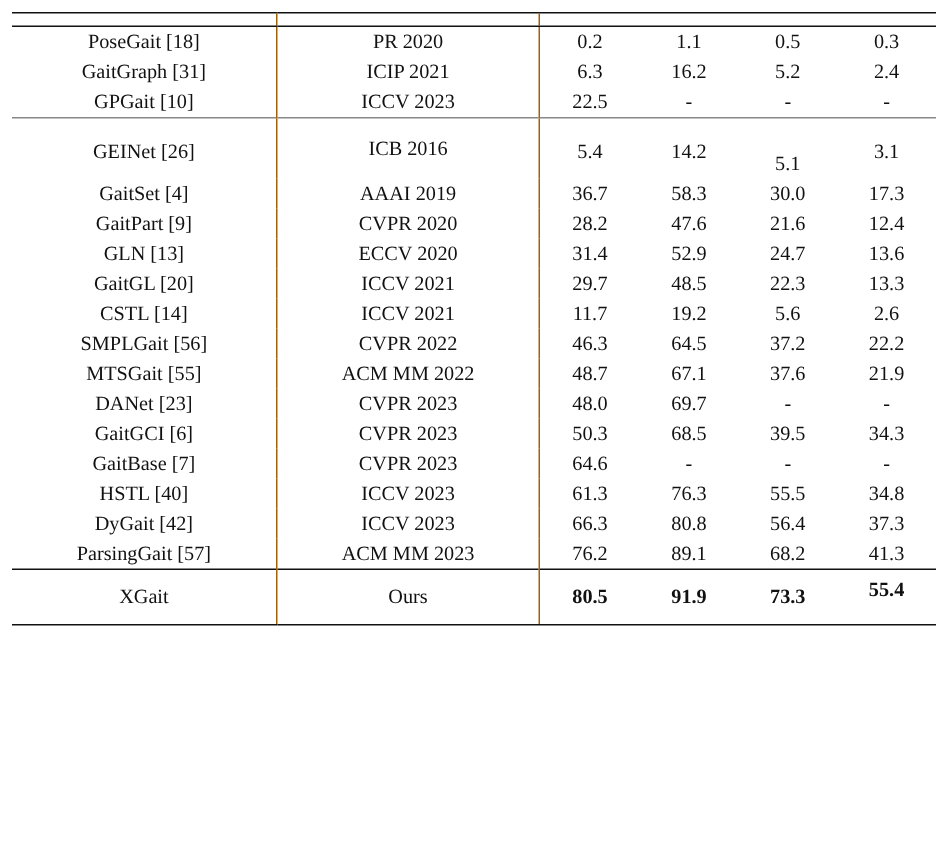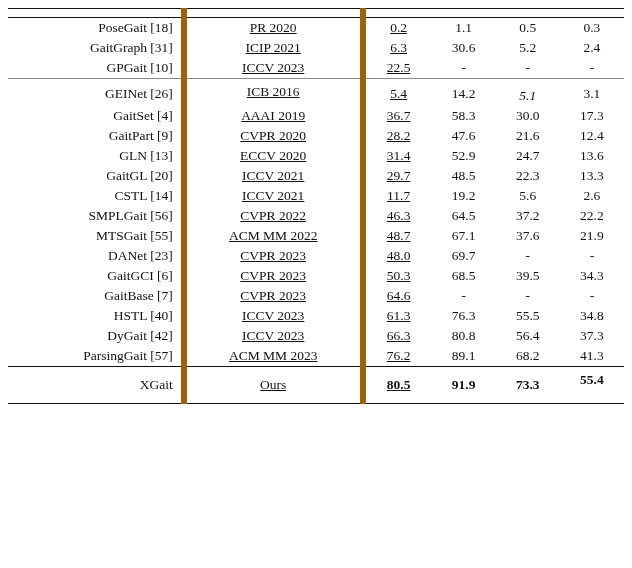--- a/index.html
+++ b/index.html
@@ -28,25 +28,24 @@
       border-bottom: 1.5px solid #111;
     }
     th.left-align {
       text-align: left;
     }
     td {
       text-align: center;
       padding: 2px 8px;
     }
     td.method-cell {
-      text-align: right;
+      text-align: center;
     }
     .col-divider {
-      border-left: 6px solid #a16207;
-      text-decoration: underline;
+      border-left: 1px solid #a16207;
     }
   </style>
 </head>
 <body>
 
 <table>
   <thead>
     <tr>
       <th class="left-align"></th>
       <th class="col-divider"></th>
@@ -62,38 +61,38 @@
         <td class="col-divider">PR 2020</td>
         <td class="col-divider">0.2</td>
         <td>1.1</td>
         <td>0.5</td>
         <td>0.3</td>
       </tr>
       <tr>
         <td class="method-cell">GaitGraph [31]</td>
         <td class="col-divider">ICIP 2021</td>
         <td class="col-divider">6.3</td>
-        <td>30.6</td>
+        <td>16.2</td>
         <td>5.2</td>
         <td>2.4</td>
       </tr>
       <tr>
         <td class="method-cell">GPGait [10]</td>
         <td class="col-divider">ICCV 2023</td>
         <td class="col-divider">22.5</td>
         <td>-</td>
         <td>-</td>
         <td>-</td>
       </tr>
       <tr>
         <td class="method-cell" style="border-top: 1px solid rgb(136, 136, 136); padding-top: 5px;">GEINet [26]</td>
         <td class="col-divider" style="border-top: 1px solid rgb(136, 136, 136); padding-top: 1px;">ICB 2016</td>
         <td class="col-divider" style="border-top: 1px solid rgb(136, 136, 136); padding-top: 5px; margin-top: 20px;">5.4</td>
         <td style="border-top: 1px solid rgb(136, 136, 136); padding-top: 5px;">14.2</td>
-        <td style="border-top: 1px solid rgb(136, 136, 136); padding-top: 9px; font-style: italic;">5.1</td>
+        <td style="border-top: 1px solid rgb(136, 136, 136); padding-top: 22px;">5.1</td>
         <td style="border-top: 1px solid rgb(136, 136, 136); padding-top: 5px;">3.1</td>
       </tr>
       <tr>
         <td class="method-cell">GaitSet [4]</td>
         <td class="col-divider">AAAI 2019</td>
         <td class="col-divider">36.7</td>
         <td>58.3</td>
         <td>30.0</td>
         <td>17.3</td>
       </tr>

